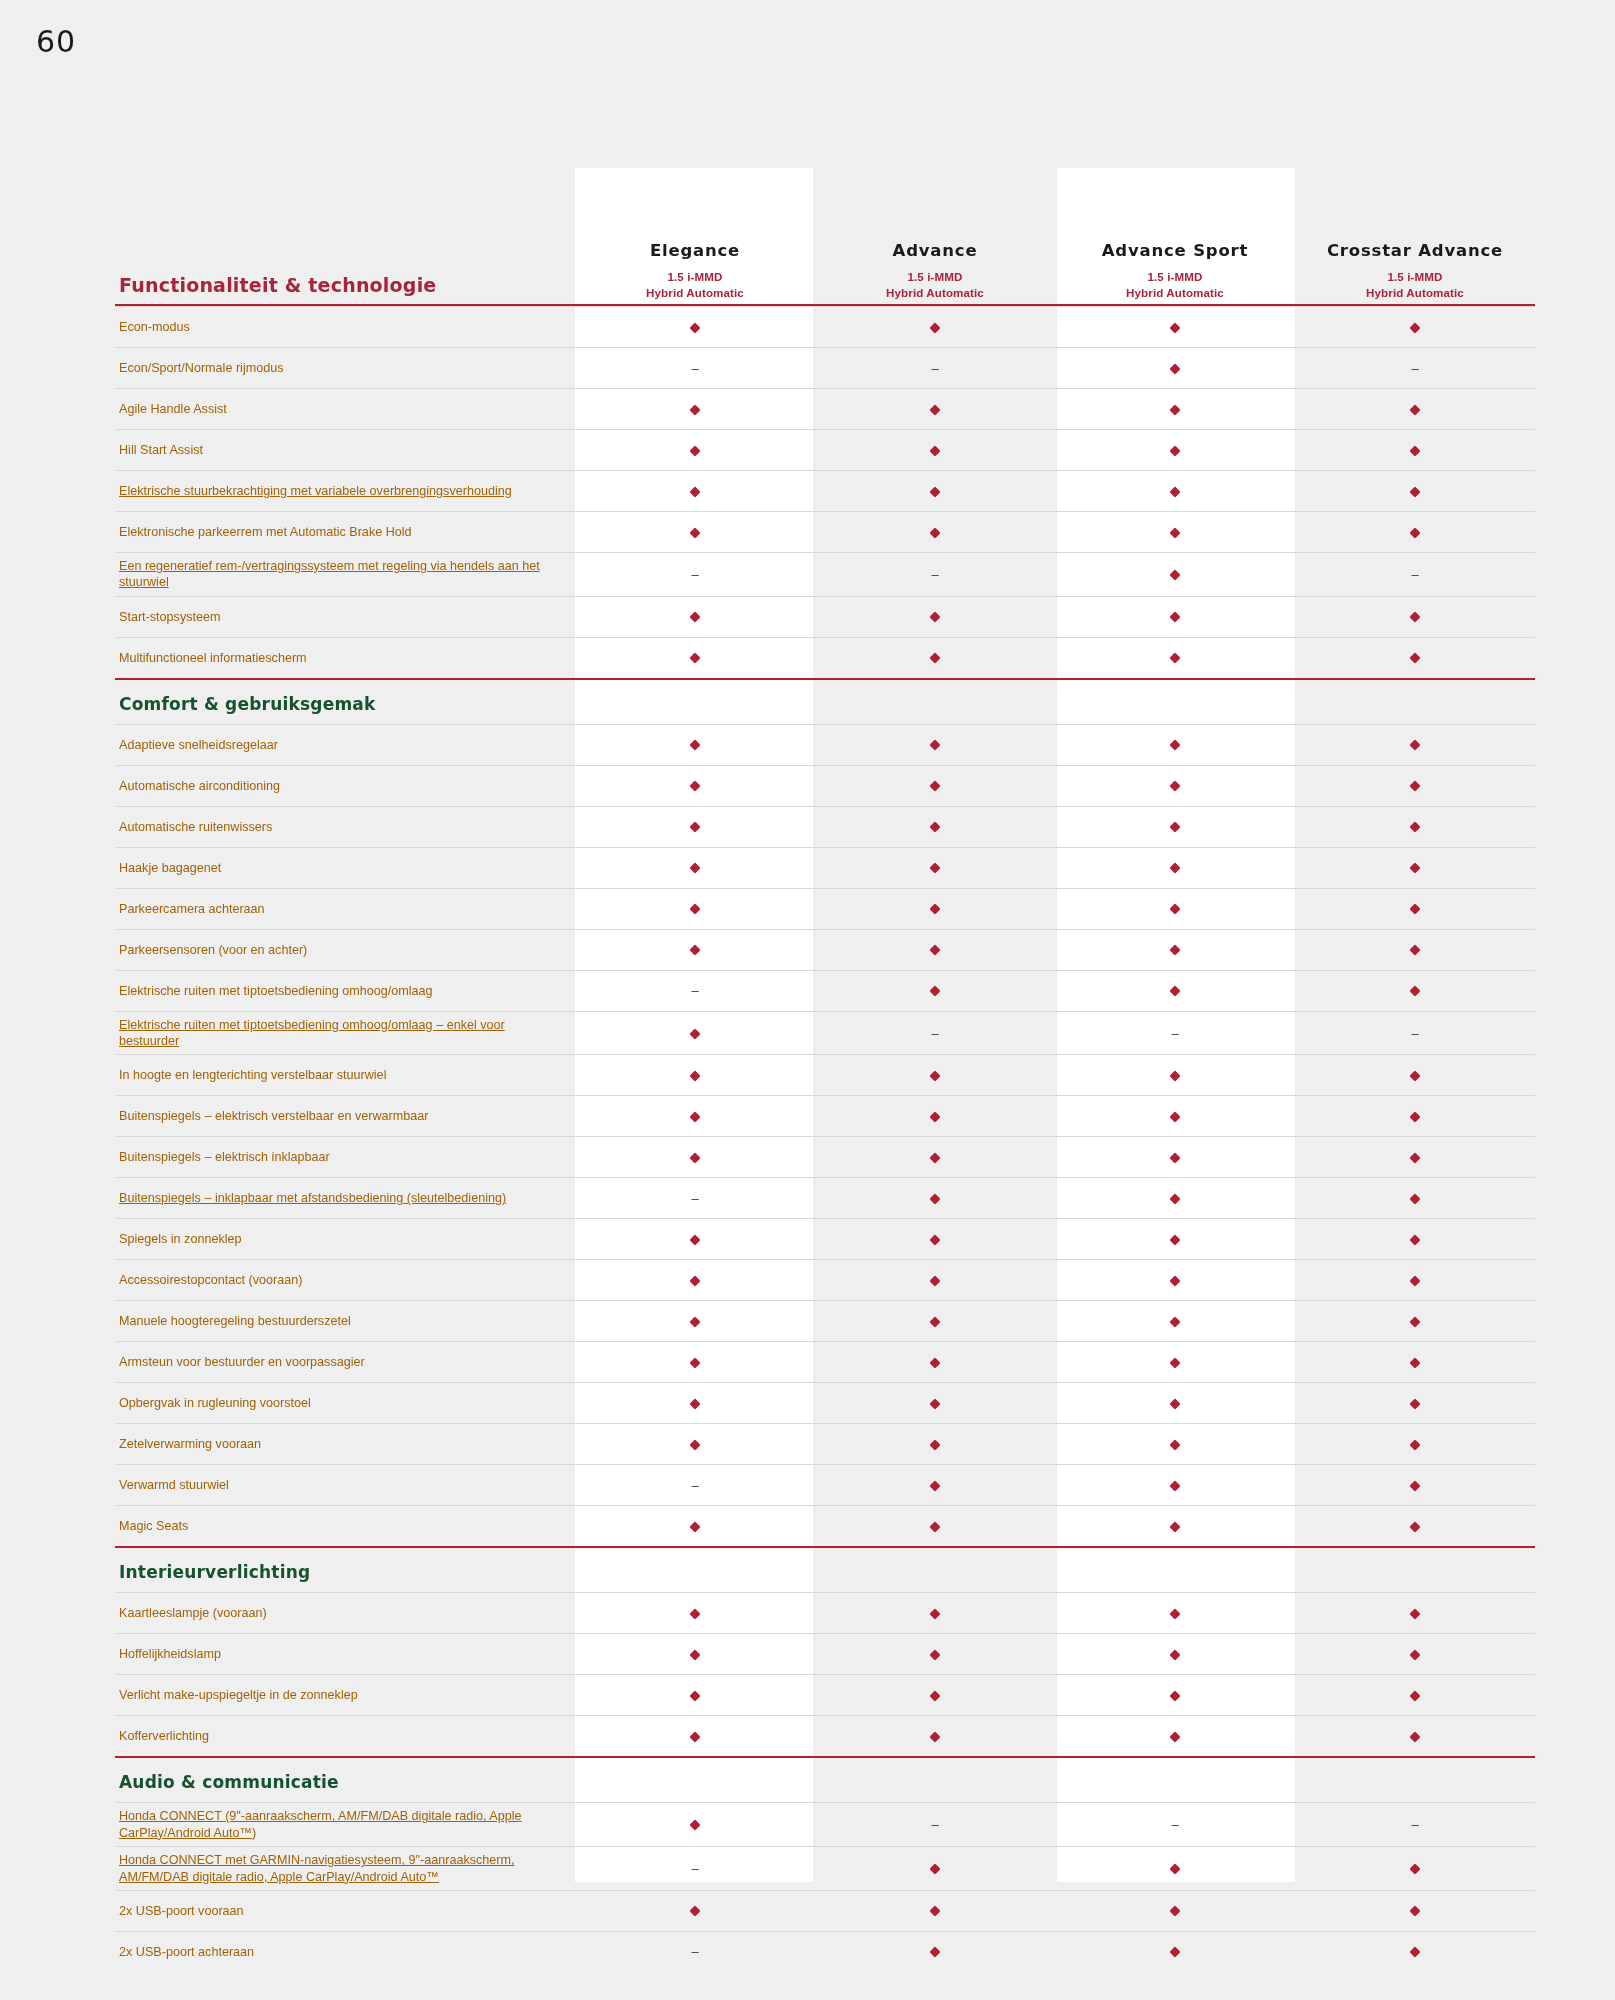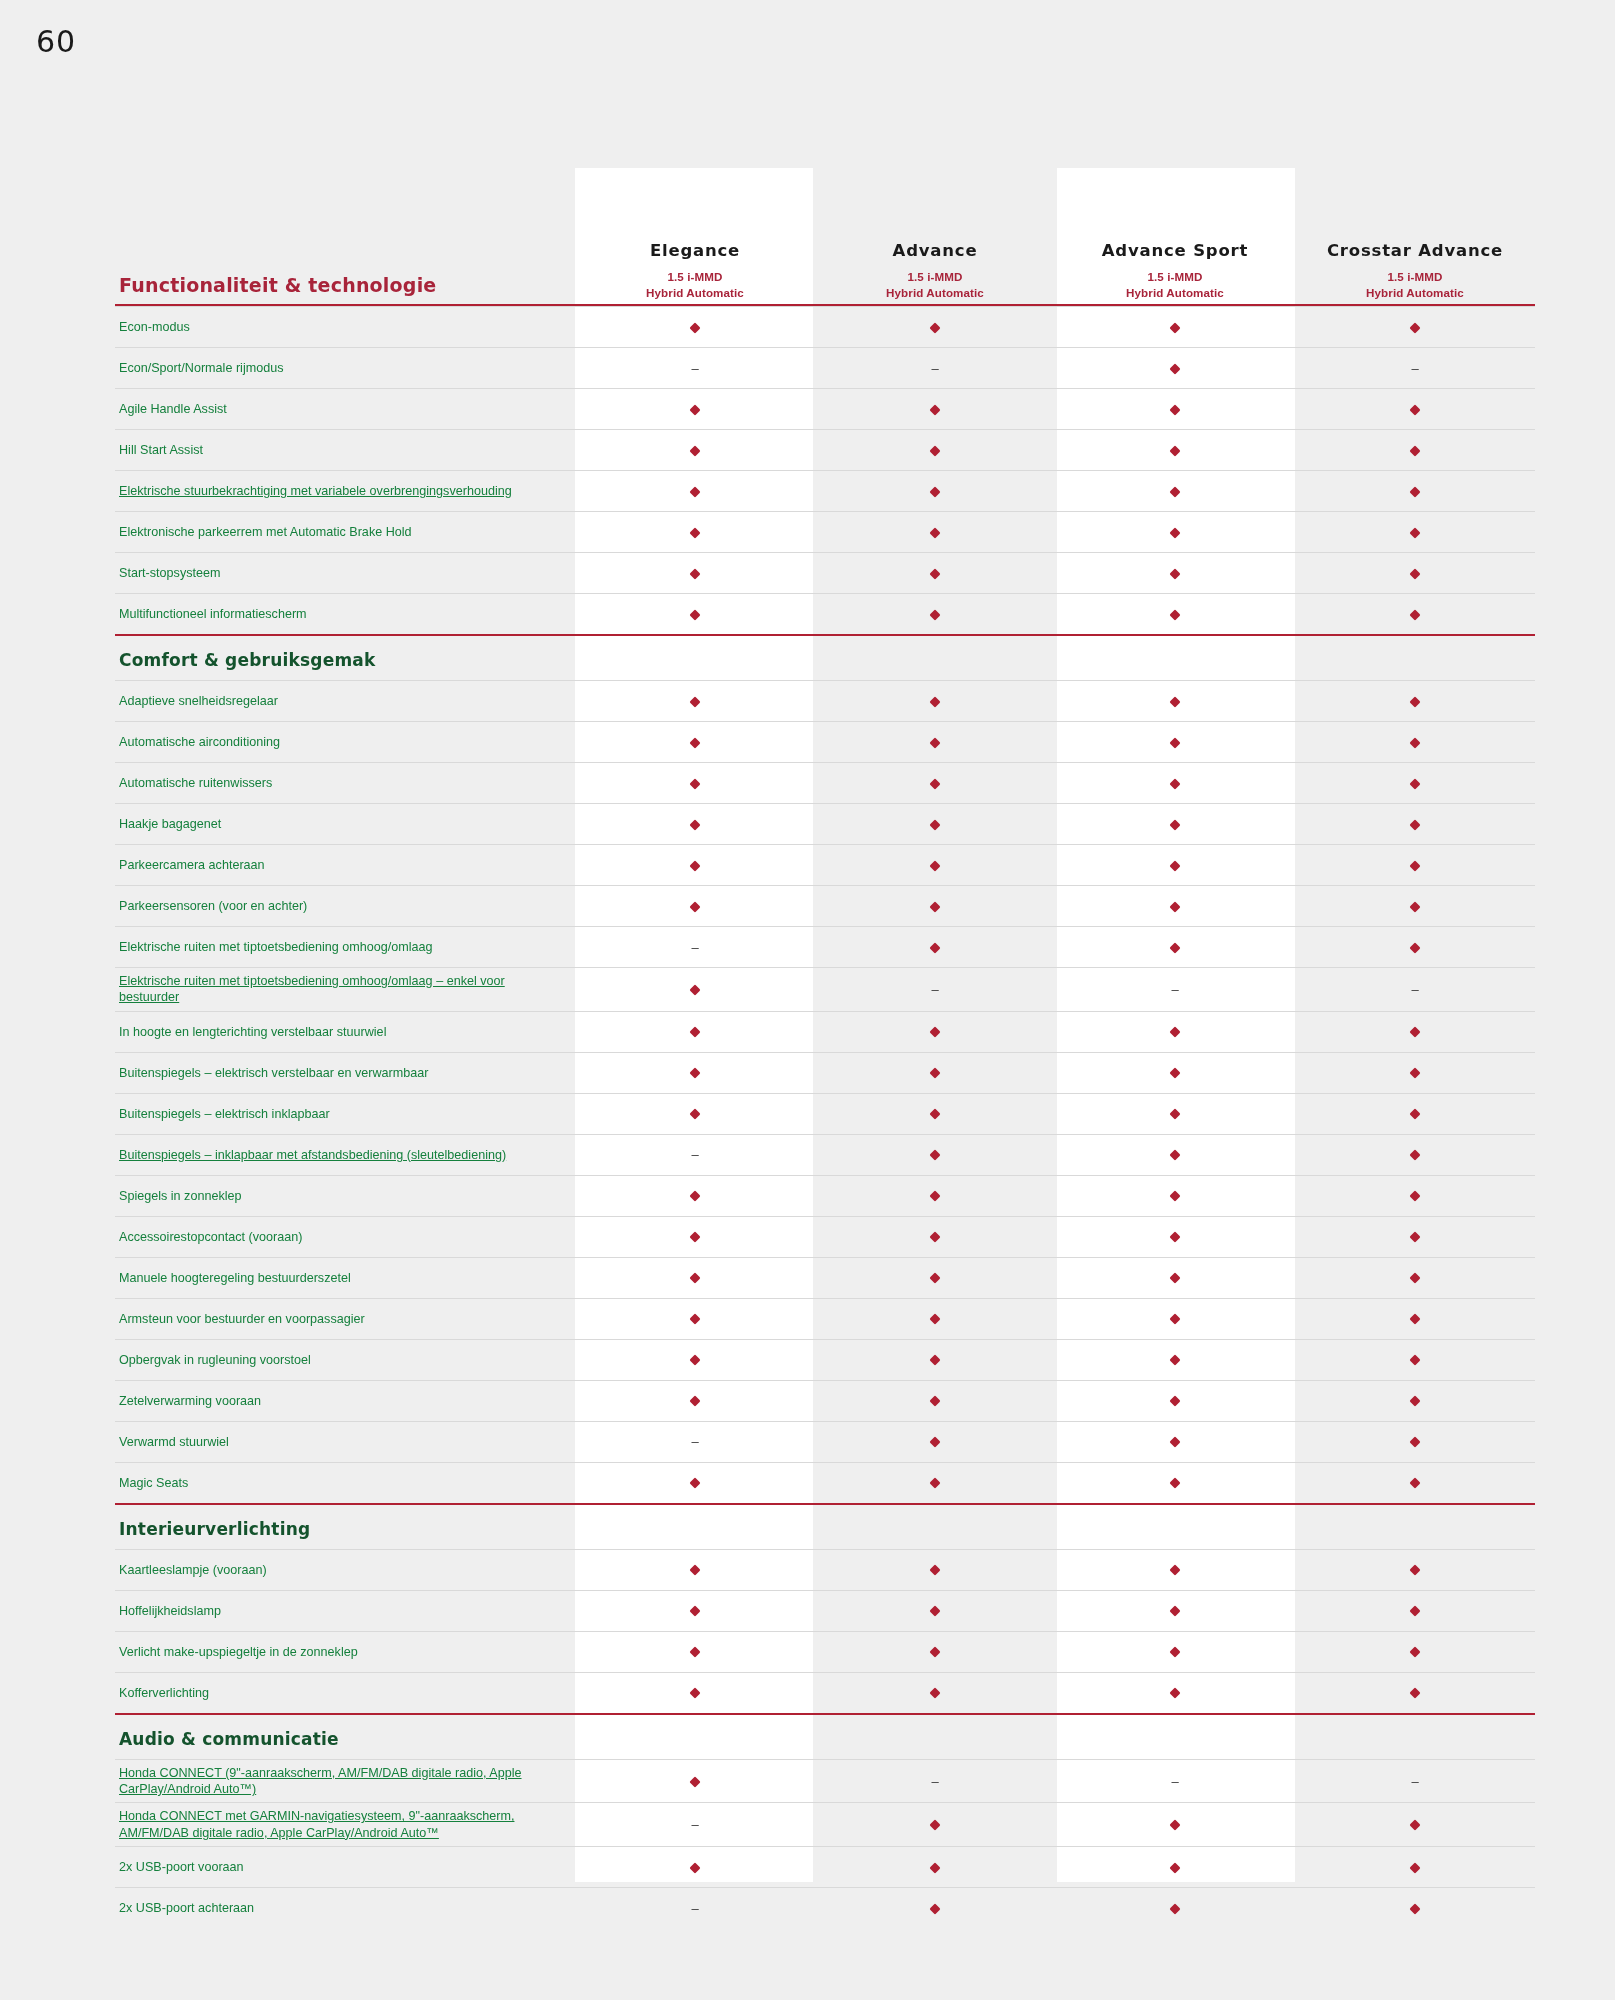--- a/index.html
+++ b/index.html
@@ -105,21 +105,21 @@
   }
 
   tr.feature-row td {
     border-top: 1px solid #d9d9d9;
     height: 30px;
   }
   tr.feature-row td.feat {
     padding: 5px 14px 5px 4px;
     line-height: 1.3;
     font-size: 12.6px;
-    color: #15803d;
+    color: #a16207;
   }
   tr.feature-row td.val {
     text-align: center;
     font-size: 13px;
     color: #1f1f1f;
     vertical-align: middle;
   }
   .dot {
     display: inline-block;
     width: 8px;
@@ -248,20 +248,27 @@
           <td class="val"><span class="dot"></span></td>
           <td class="val"><span class="dot"></span></td>
         </tr>
         <tr class="feature-row">
           <td class="feat">Elektronische parkeerrem met Automatic Brake Hold</td>
           <td class="val"><span class="dot"></span></td>
           <td class="val"><span class="dot"></span></td>
           <td class="val"><span class="dot"></span></td>
           <td class="val"><span class="dot"></span></td>
         </tr>
+        <tr class="feature-row tall">
+          <td class="feat">Een regeneratief rem-/vertragingssysteem met regeling via hendels aan het stuurwiel</td>
+          <td class="val"><span class="dash">–</span></td>
+          <td class="val"><span class="dash">–</span></td>
+          <td class="val"><span class="dot"></span></td>
+          <td class="val"><span class="dash">–</span></td>
+        </tr>
         <tr class="feature-row">
           <td class="feat">Start-stopsysteem</td>
           <td class="val"><span class="dot"></span></td>
           <td class="val"><span class="dot"></span></td>
           <td class="val"><span class="dot"></span></td>
           <td class="val"><span class="dot"></span></td>
         </tr>
         <tr class="feature-row">
           <td class="feat">Multifunctioneel informatiescherm</td>
           <td class="val"><span class="dot"></span></td>

